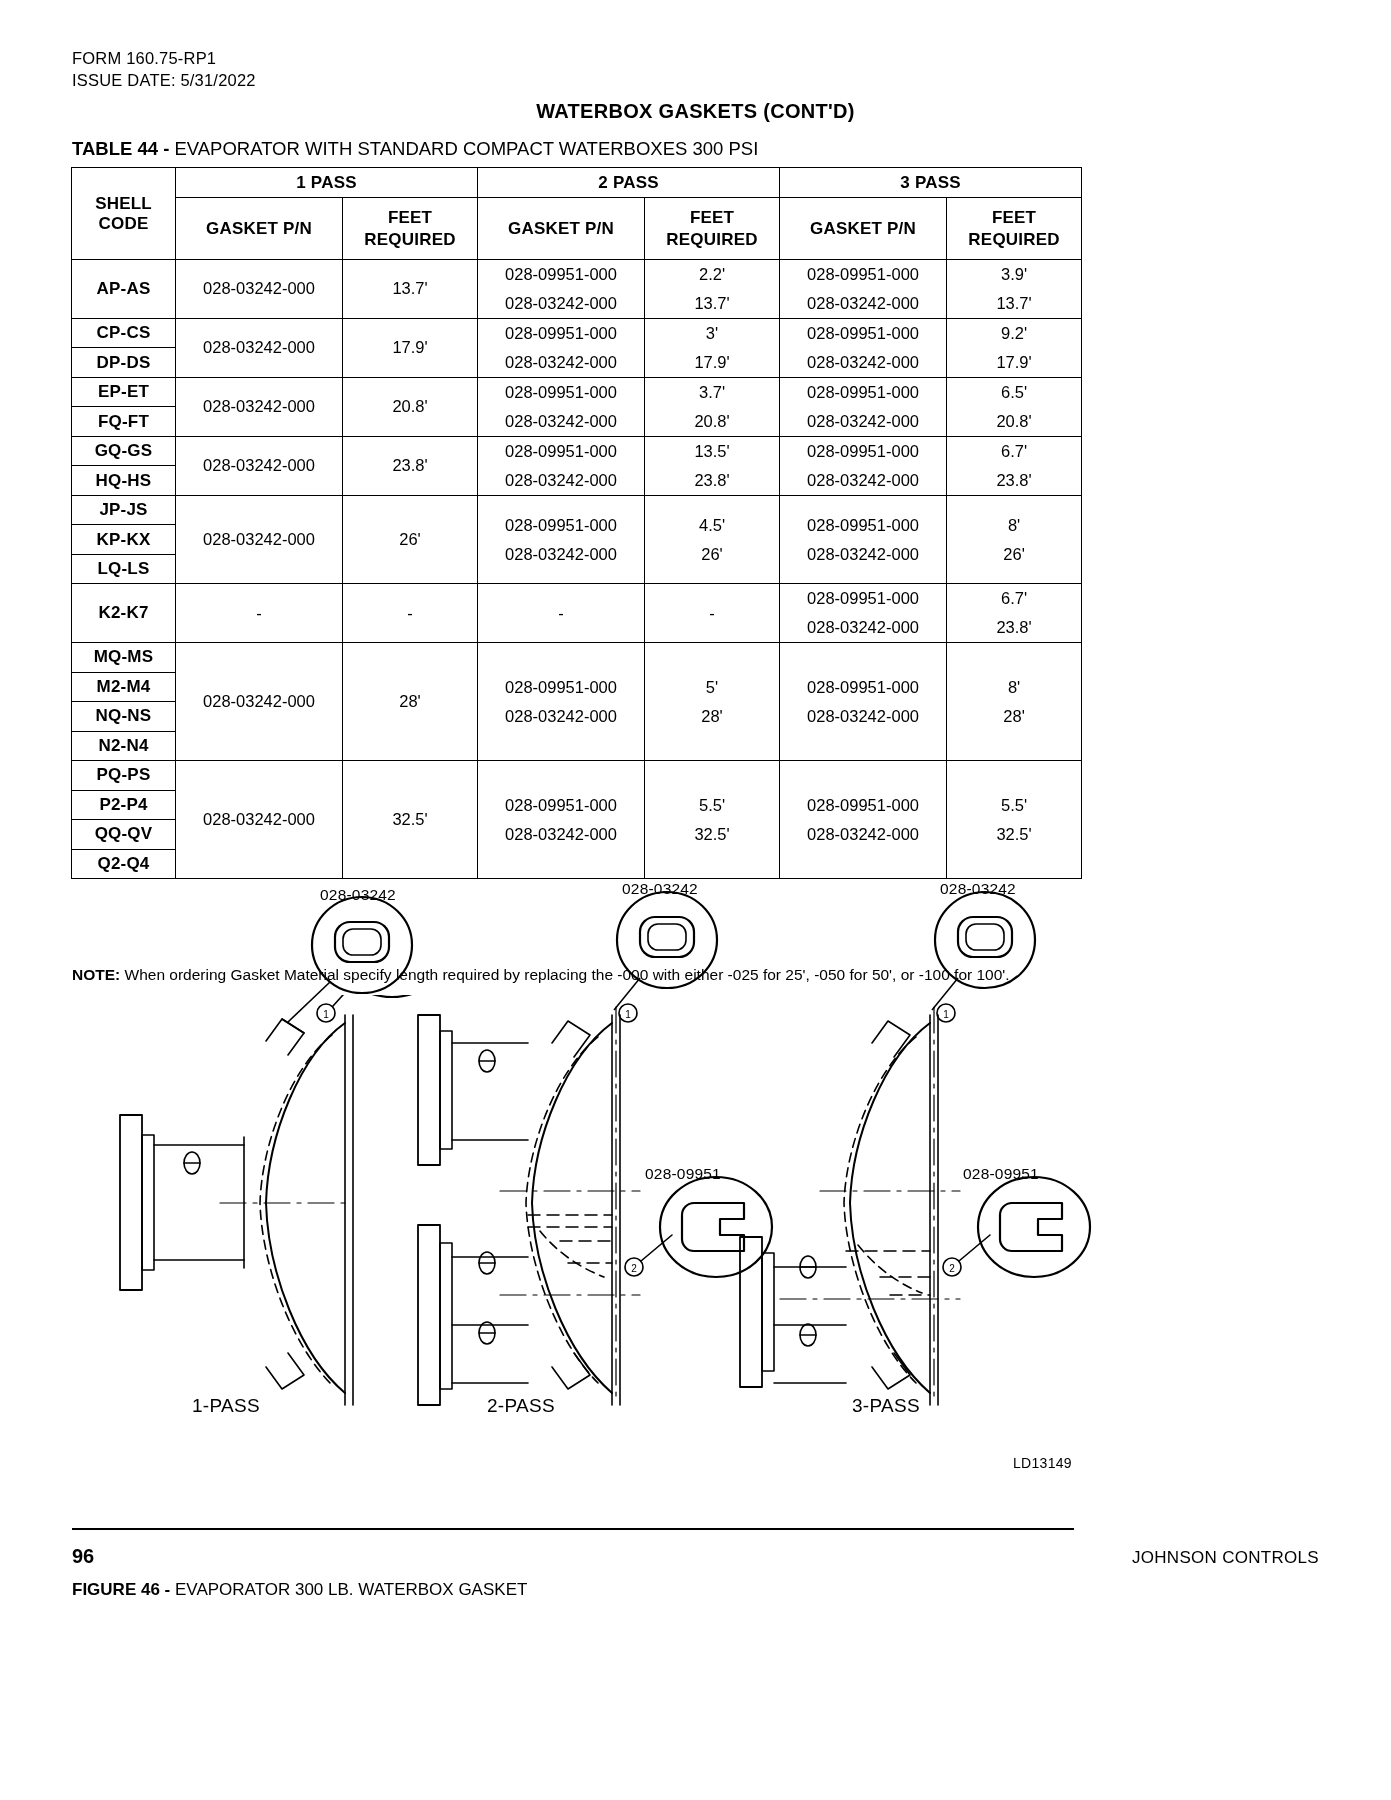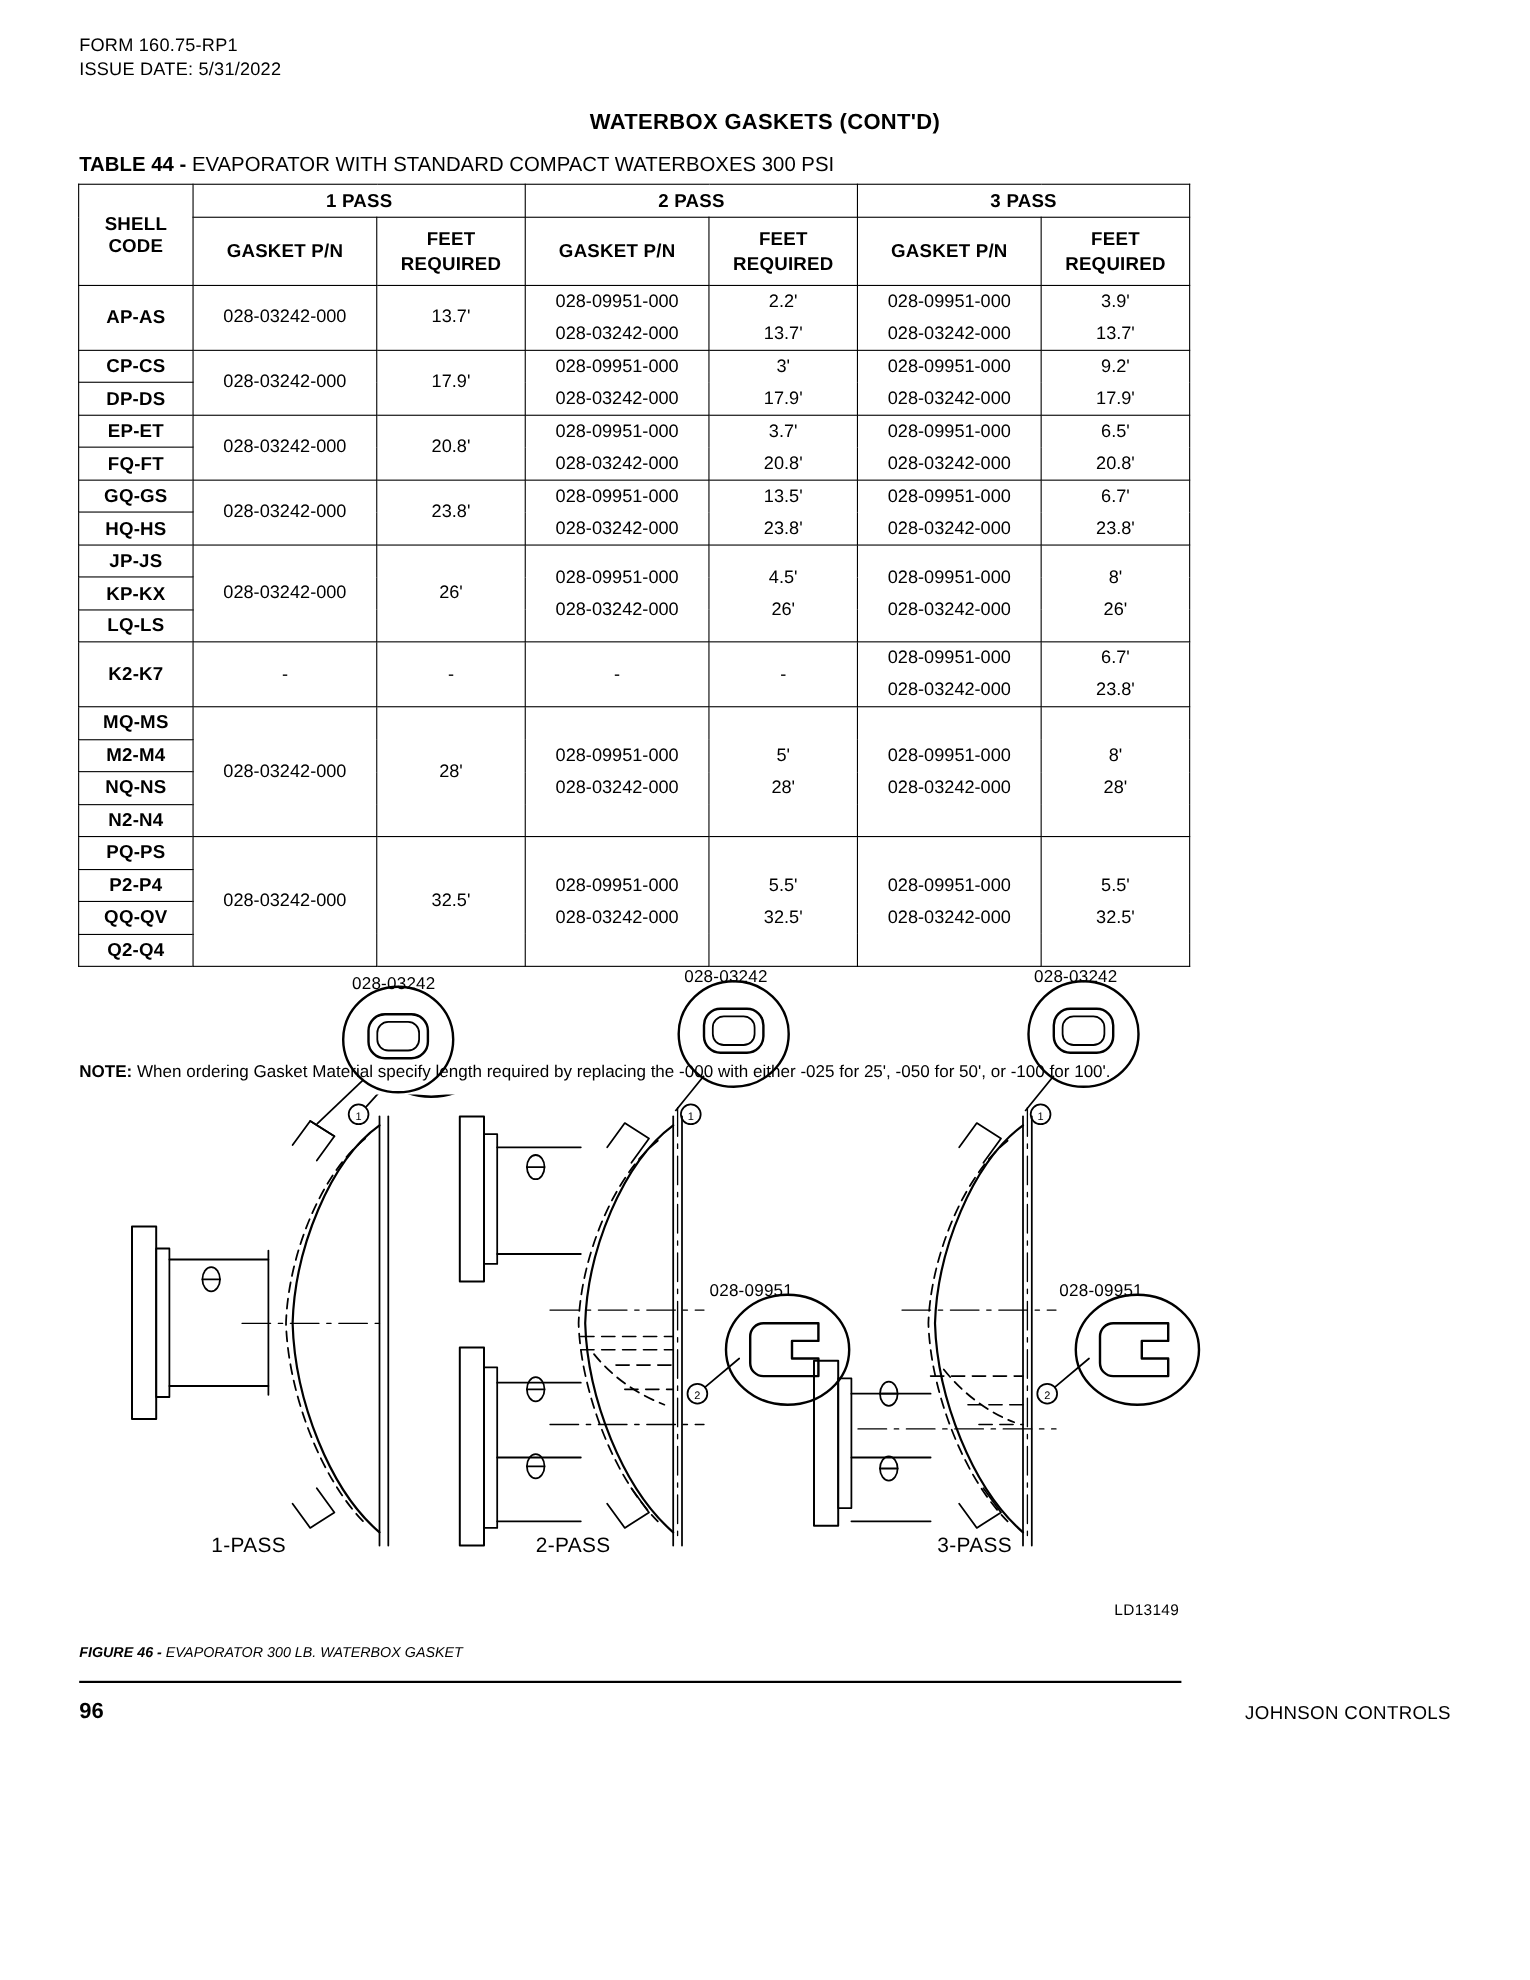--- a/index.html
+++ b/index.html
@@ -13,21 +13,21 @@
     position: relative;
     font-family: "Liberation Sans", sans-serif;
     color: #000000;
     overflow: hidden;
   }
 
   
   .page-header {
     position: absolute;
     left: 72px;
-    top: 30px;
+    top: 47px;
     font-size: 16.5px;
     line-height: 1.35;
     letter-spacing: .2px;
   }
 
   .doc-title {
     position: absolute;
     left: 0;
     right: 0;
     top: 100px;
@@ -126,23 +126,22 @@
     position: absolute;
     left: 1013px;
     top: 1455px;
     font-size: 14px;
     letter-spacing: .3px;
   }
 
   .figure-caption {
     position: absolute;
     left: 72px;
-    top: 1494px;
-    font-size: 13px;
-    font-style: italic;
+    top: 1580px;
+    font-size: 17px;
   }
   .figure-caption .fc-strong { font-weight: bold; }
 
   .footer-rule {
     position: absolute;
     left: 72px;
     top: 1528px;
     width: 1002px;
     height: 2px;
     background: #000;

